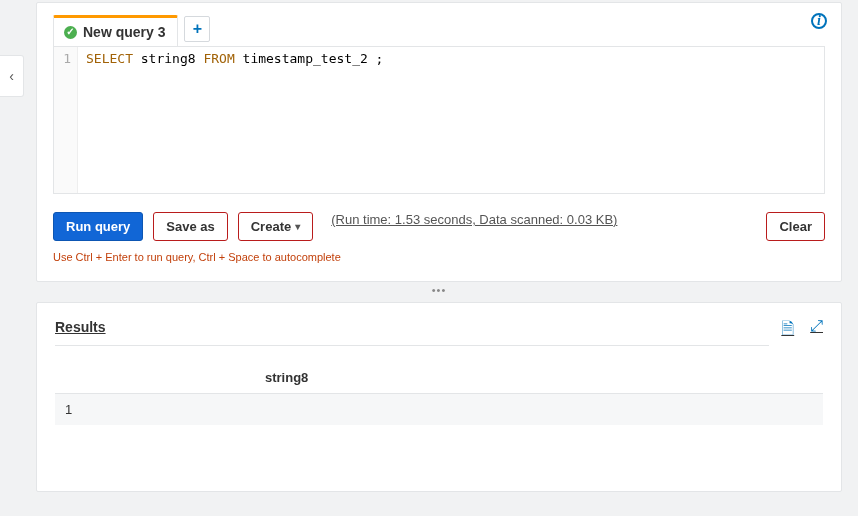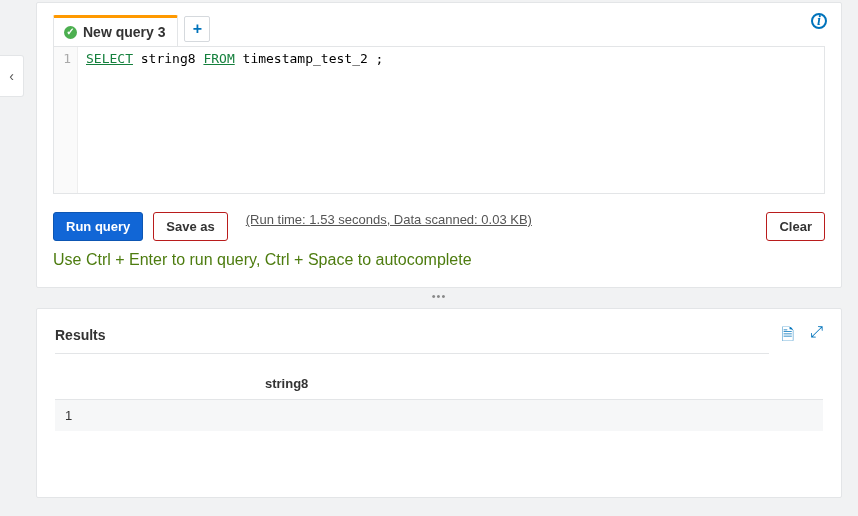--- a/index.html
+++ b/index.html
@@ -109,21 +109,21 @@
     border-right: 1px solid #eee;
     color: #aaa;
     text-align: right;
     padding: 4px 6px 0 0;
   }
   .code {
     padding: 4px 8px 0 8px;
     white-space: pre;
     flex: 1;
   }
-  .kw { color: #15803d; text-decoration: underline; }
+  .kw { color: #a16207; }
   .ident { color: #000; }
   .tok { color: #000; }
   .toolbar {
     display: flex;
     align-items: flex-start;
     gap: 10px;
     margin-top: 18px;
   }
   .btn {
     border: 1px solid #b91c1c;
@@ -144,35 +144,35 @@
   }
   .caret-down { font-size:10px; color:#555;}
   .runinfo {
     color: #555;
     font-size: 13px;
     margin-left: 8px;
     text-decoration: underline;
   }
   .spacer { flex: 1; }
   .hint {
-    color: #4d7c0f;
-    font-size: 16px;
+    color: #c2410c;
+    font-size: 11px;
     margin-top: 10px;
   }
   .divider-handle {
     text-align:center;
     color:#888;
     font-size:11px;
     letter-spacing:1px;
     padding: 2px 0 0 0;
     margin-left:36px; margin-right:16px;
   }
   .results-panel { margin-top: 6px; padding: 14px 18px 40px 18px; min-height:190px;}
   .results-header {
-    display:flex; align-items:flex-end;
+    display:flex; align-items:center;text-decoration:underline;
   }
   .results-title { font-weight:bold; font-size:14px; color:#333; border-bottom:1px solid #e3e5e7; flex:1; padding-bottom:10px;}
   .results-actions { display:flex; gap:16px; margin-left:12px; padding-bottom:4px;}
   .act-icon { color:#0073bb; font-size:16px; cursor:pointer;}
   table.results {
     width:100%; border-collapse:collapse; margin-top:14px;
   }
   table.results th {
     text-align:left; font-weight:bold; padding:8px 10px; border-bottom:1px solid #e3e5e7; font-size:13px;
   }
@@ -205,20 +205,24 @@
   <div class="editor">
     <div class="gutter">
       <div>1</div>
     </div>
     <div class="code"><span class="kw">SELECT</span> <span class="ident">string8</span> <span class="kw">FROM</span> <span class="ident">timestamp_test_2</span><span class="tok"> ;</span></div>
   </div>
 
   <div class="toolbar">
     <button class="btn btn-primary">Run query</button>
     <button class="btn">Save as</button>
+    <button class="btn">
+      <span>Create</span>
+      <span class="caret-down">▾</span>
+    </button>
     <span class="runinfo">(Run time: 1.53 seconds, Data scanned: 0.03 KB)</span>
     <span class="spacer"></span>
     <button class="btn">Clear</button>
   </div>
 
   <div class="hint">Use Ctrl + Enter to run query, Ctrl + Space to autocomplete</div>
 </div>
 
 <div class="divider-handle">•••</div>
 

